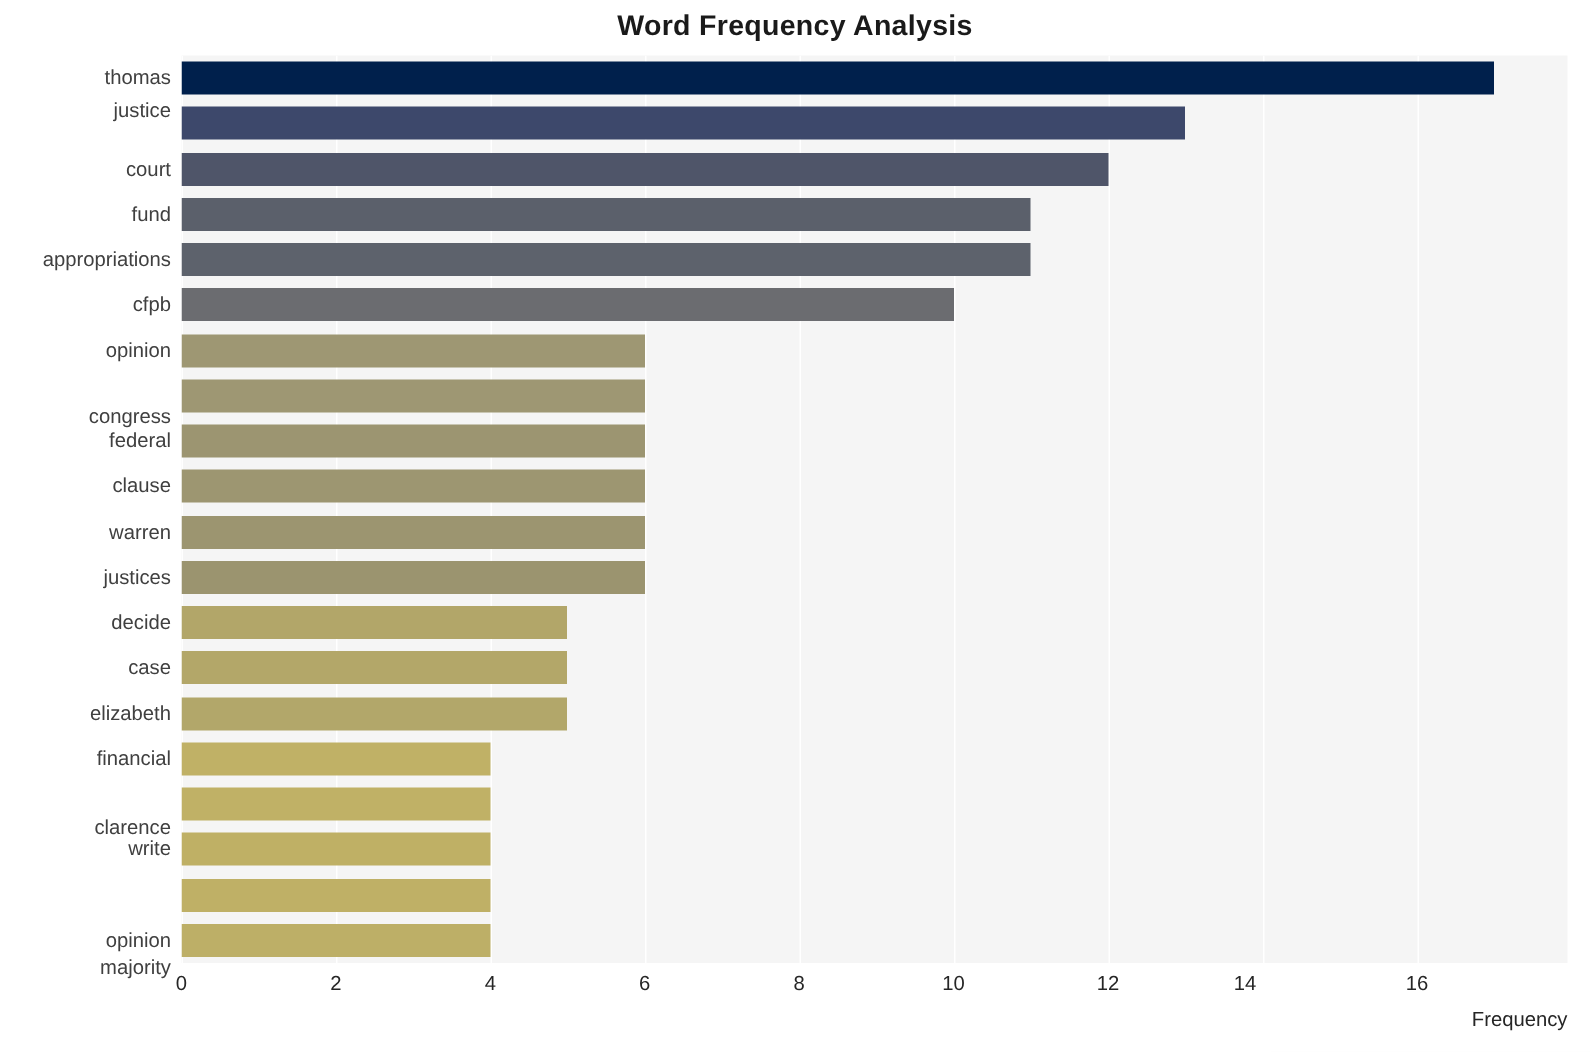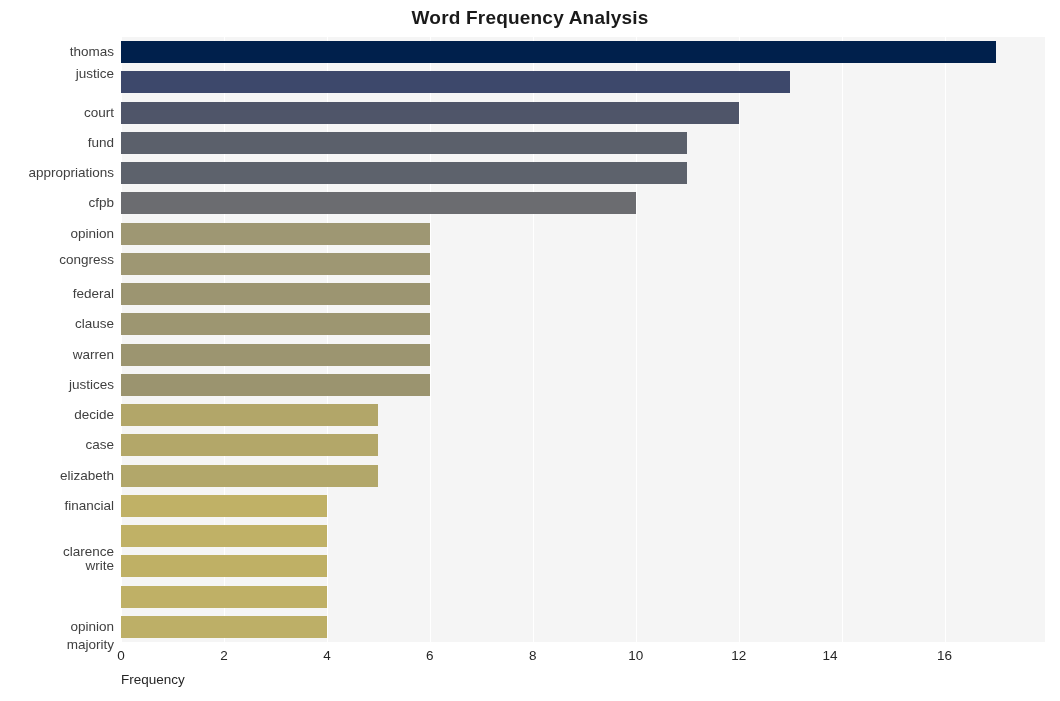--- a/index.html
+++ b/index.html
@@ -112,21 +112,21 @@
     text-align: center;
     font-size: 13.5px;
     color: #262626;
   }
 
   #x-axis-title {
     position: absolute;
     left: 121px;
     top: 672px;
     width: 924px;
-    text-align: left;
+    text-align: right;
     font-size: 13.5px;
     color: #262626;
   }
 </style>
 </head>
 <body>
 
 <div id="figure">
 
   <div id="chart-title">Word Frequency Analysis</div>
@@ -208,21 +208,21 @@
   </div>
 
   <div id="y-axis-labels">
       <div class="y-tick-label" style="top: 8.125px;">thomas</div>
       <div class="y-tick-label" style="top: 30px; padding-left: 38px;">justice</div>
       <div class="y-tick-label" style="top: 68.625px;">court</div>
       <div class="y-tick-label" style="top: 98.875px;">fund</div>
       <div class="y-tick-label" style="top: 129.125px;">appropriations</div>
       <div class="y-tick-label" style="top: 159.375px;">cfpb</div>
       <div class="y-tick-label" style="top: 189.625px;">opinion</div>
-      <div class="y-tick-label" style="top: 216px;">congress</div>
+      <div class="y-tick-label" style="top: 234px;">congress</div>
       <div class="y-tick-label" style="top: 250.125px;">federal</div>
       <div class="y-tick-label" style="top: 280.375px;">clause</div>
       <div class="y-tick-label" style="top: 310.625px;">warren</div>
       <div class="y-tick-label" style="top: 340.875px;">justices</div>
       <div class="y-tick-label" style="top: 371.125px;">decide</div>
       <div class="y-tick-label" style="top: 401.375px;">case</div>
       <div class="y-tick-label" style="top: 431.625px;">elizabeth</div>
       <div class="y-tick-label" style="top: 461.875px;">financial</div>
       <div class="y-tick-label" style="top: 492.125px; margin-top: 16px;">clarence</div>
       <div class="y-tick-label" style="top: 522.375px;">write</div>

